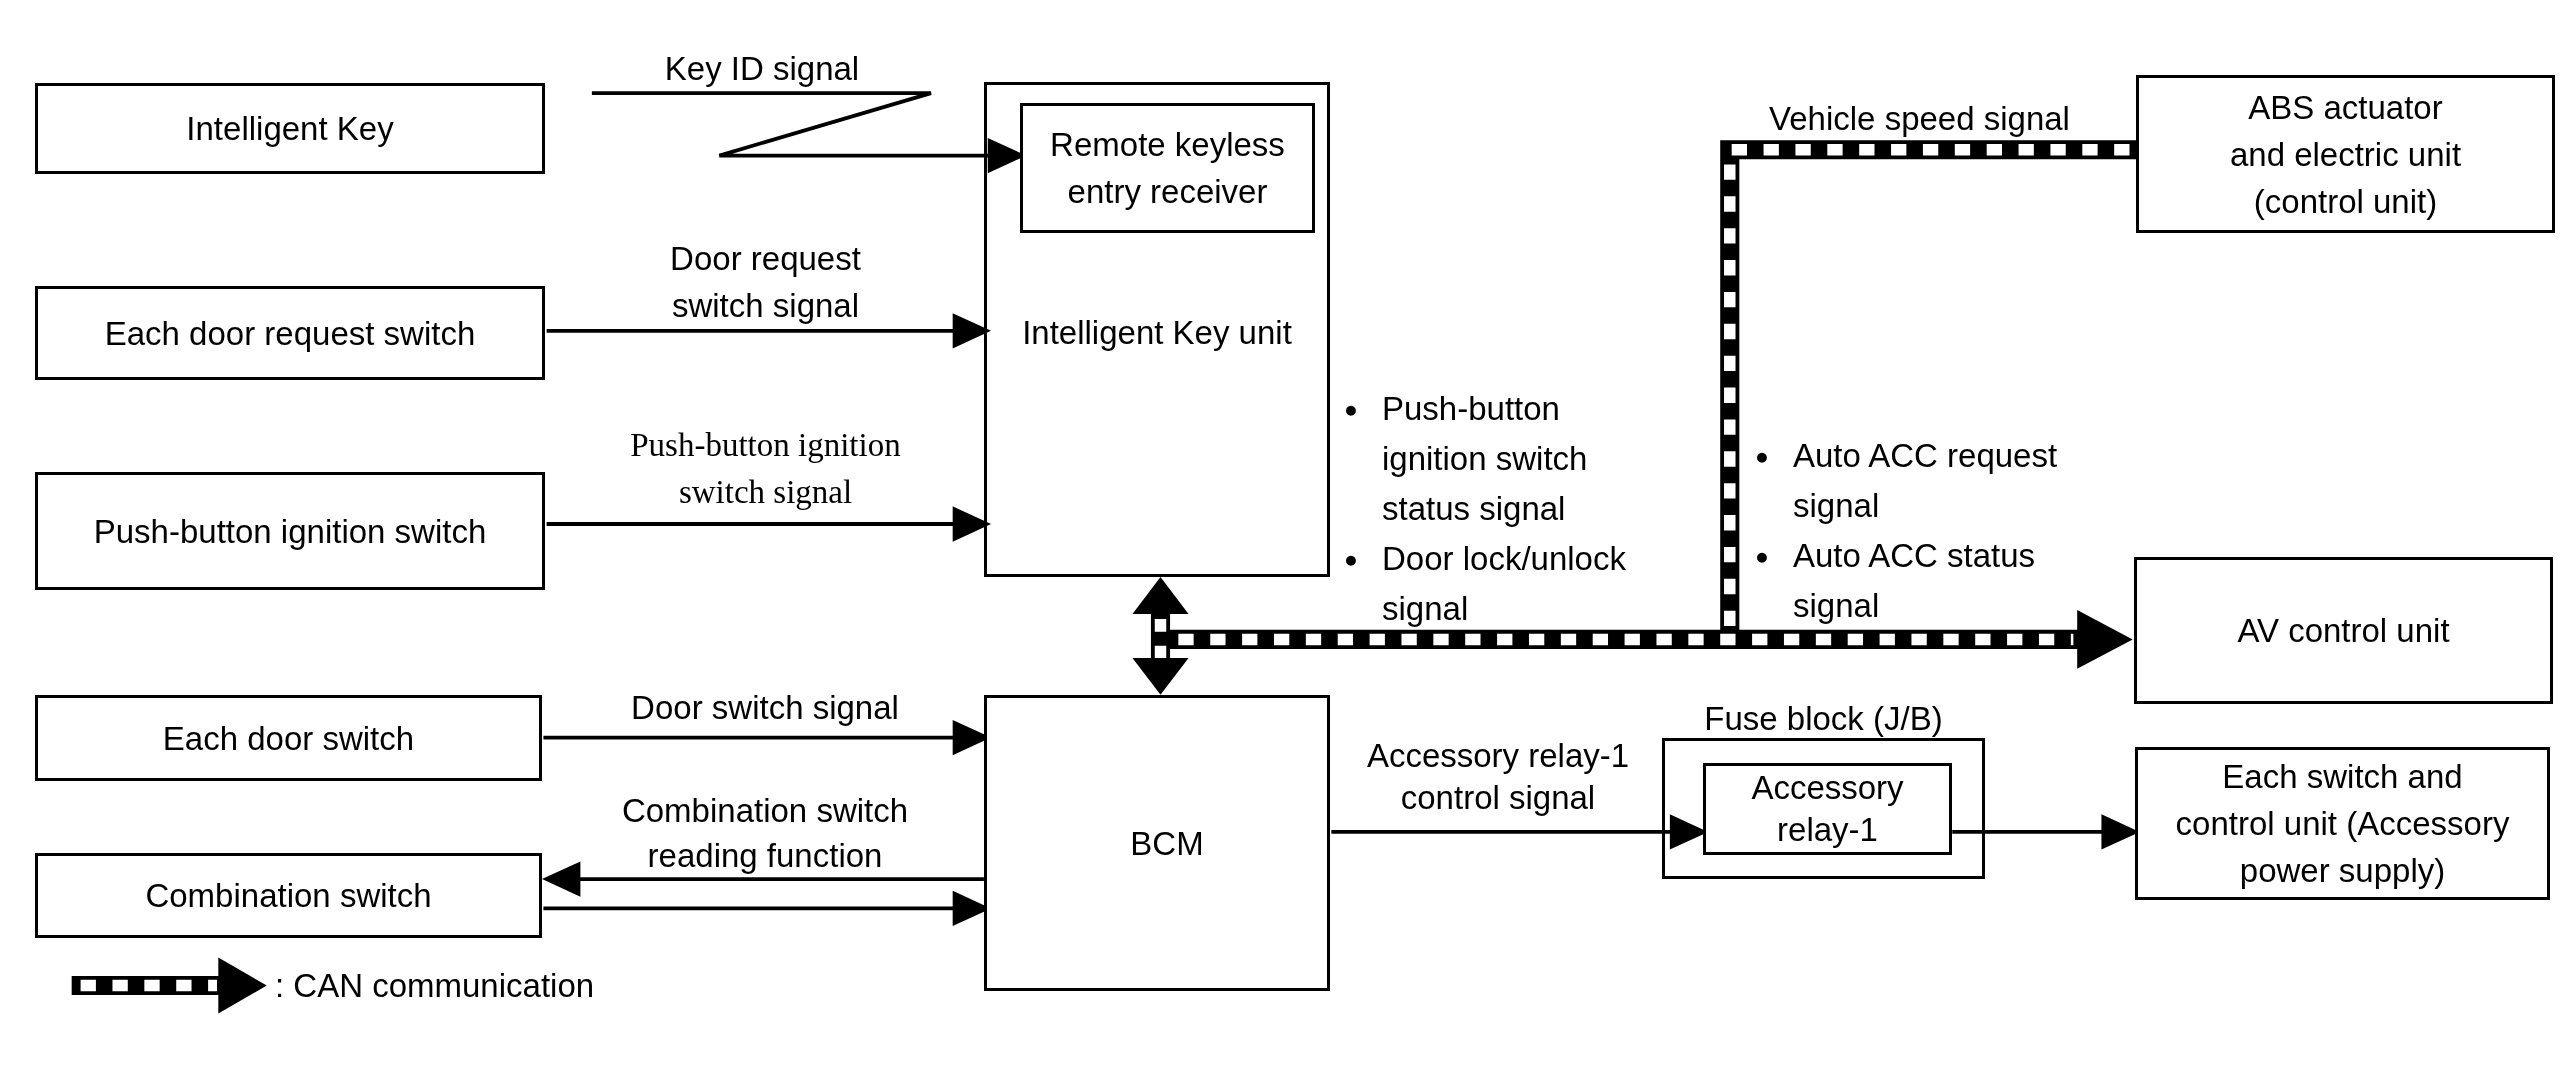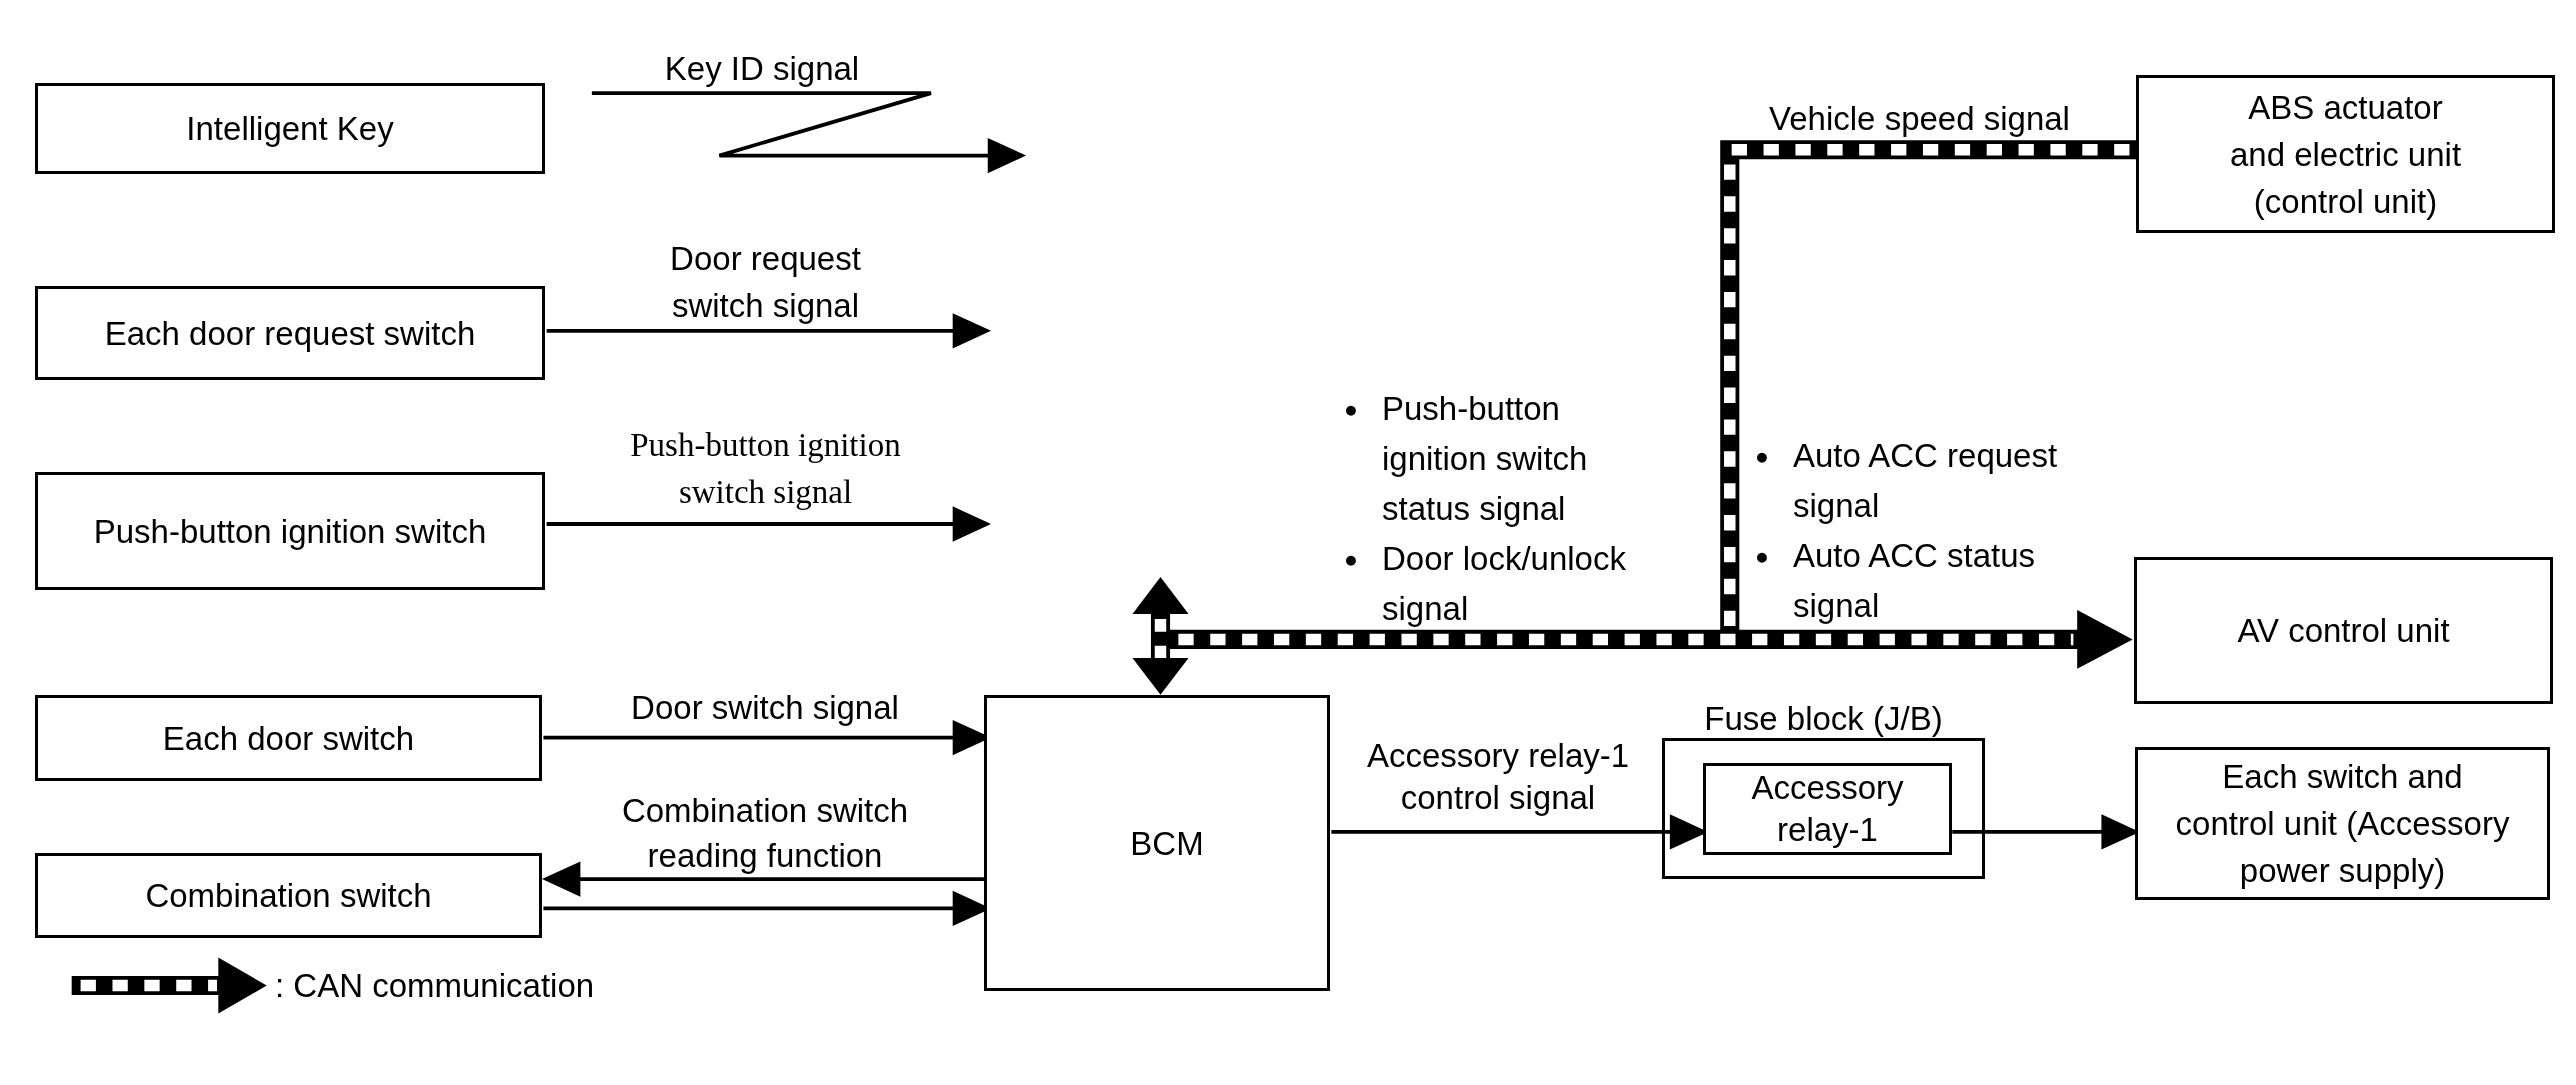--- a/index.html
+++ b/index.html
@@ -96,20 +96,27 @@
   </div>
 
   <div class="box" style="left:35px;top:695px;width:507px;height:86px;">
     <span>Each door switch</span>
   </div>
 
   <div class="box" style="left:35px;top:853px;width:507px;height:85px;">
     <span>Combination switch</span>
   </div>
 
+  <div class="box transparent" style="left:984px;top:82px;width:346px;height:495px;justify-content:flex-start;">
+    <div class="box" style="left:33px;top:18px;width:295px;height:130px;">
+      <span>Remote keyless</span>
+      <span>entry receiver</span>
+    </div>
+    <div class="iku-label">Intelligent Key unit</div>
+  </div>
 
   <div class="box" style="left:984px;top:695px;width:346px;height:296px;padding-left:20px;">
     <span>BCM</span>
   </div>
 
   <div class="box" style="left:2136px;top:75px;width:419px;height:158px;">
     <span>ABS actuator</span>
     <span>and electric unit</span>
     <span>(control unit)</span>
   </div>

